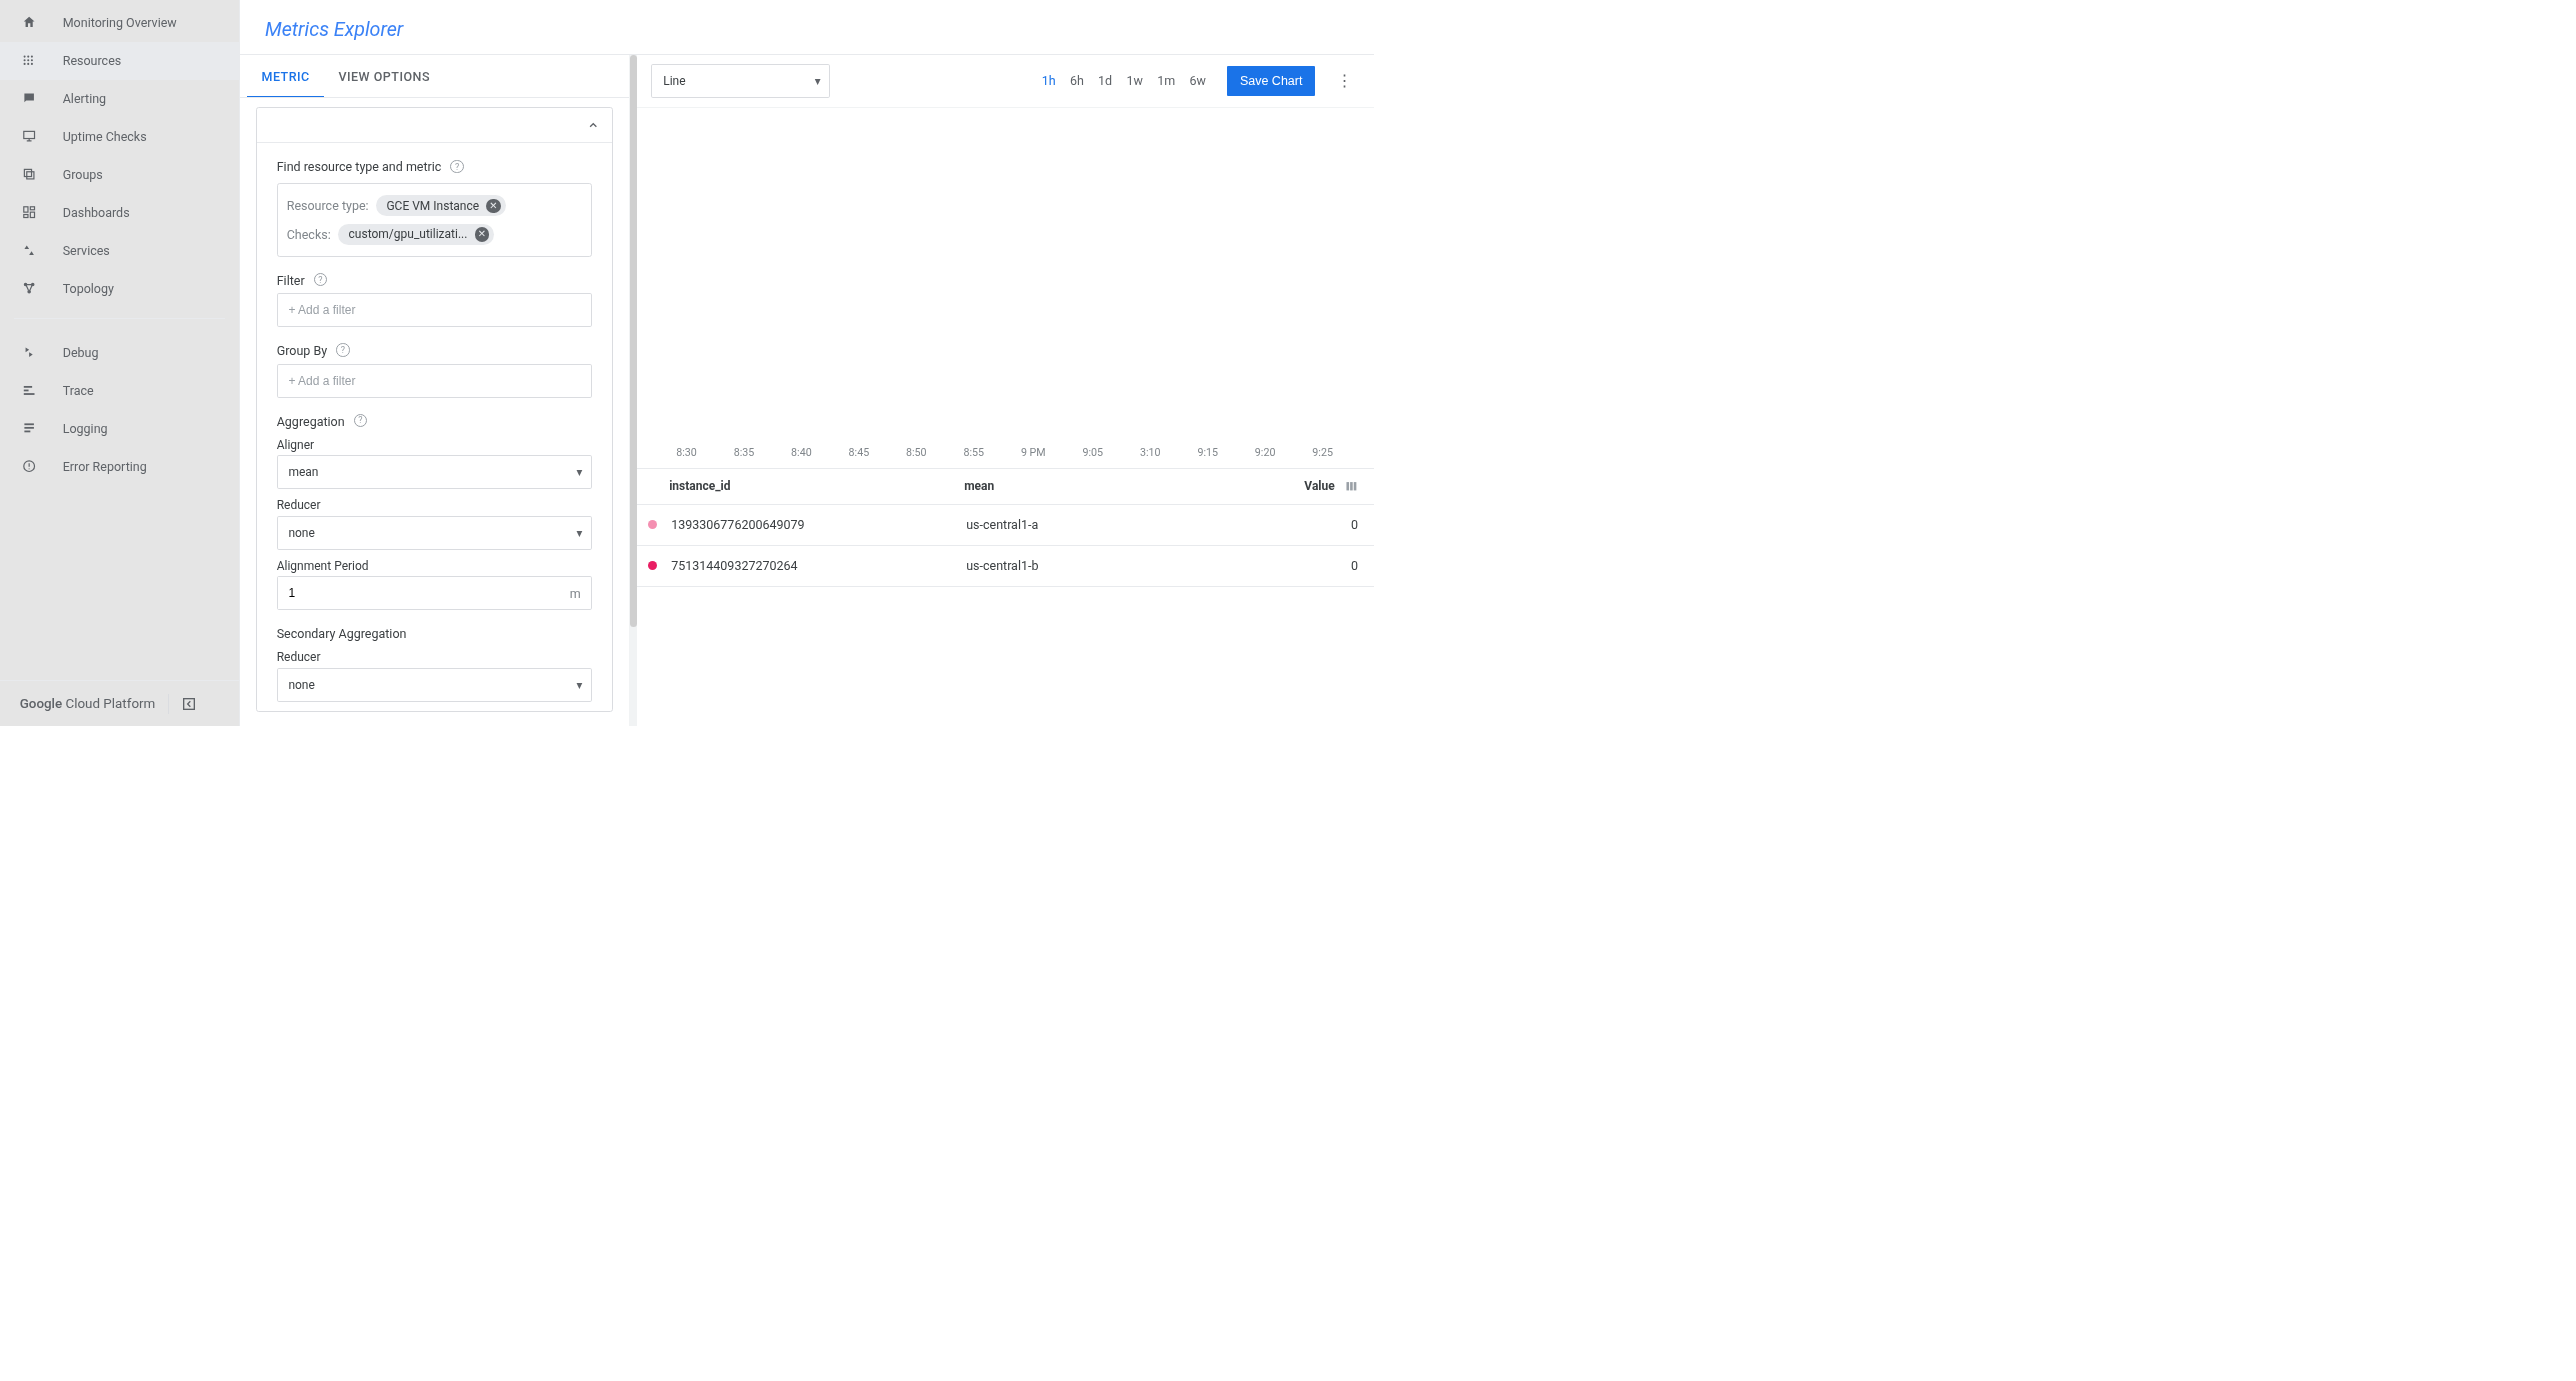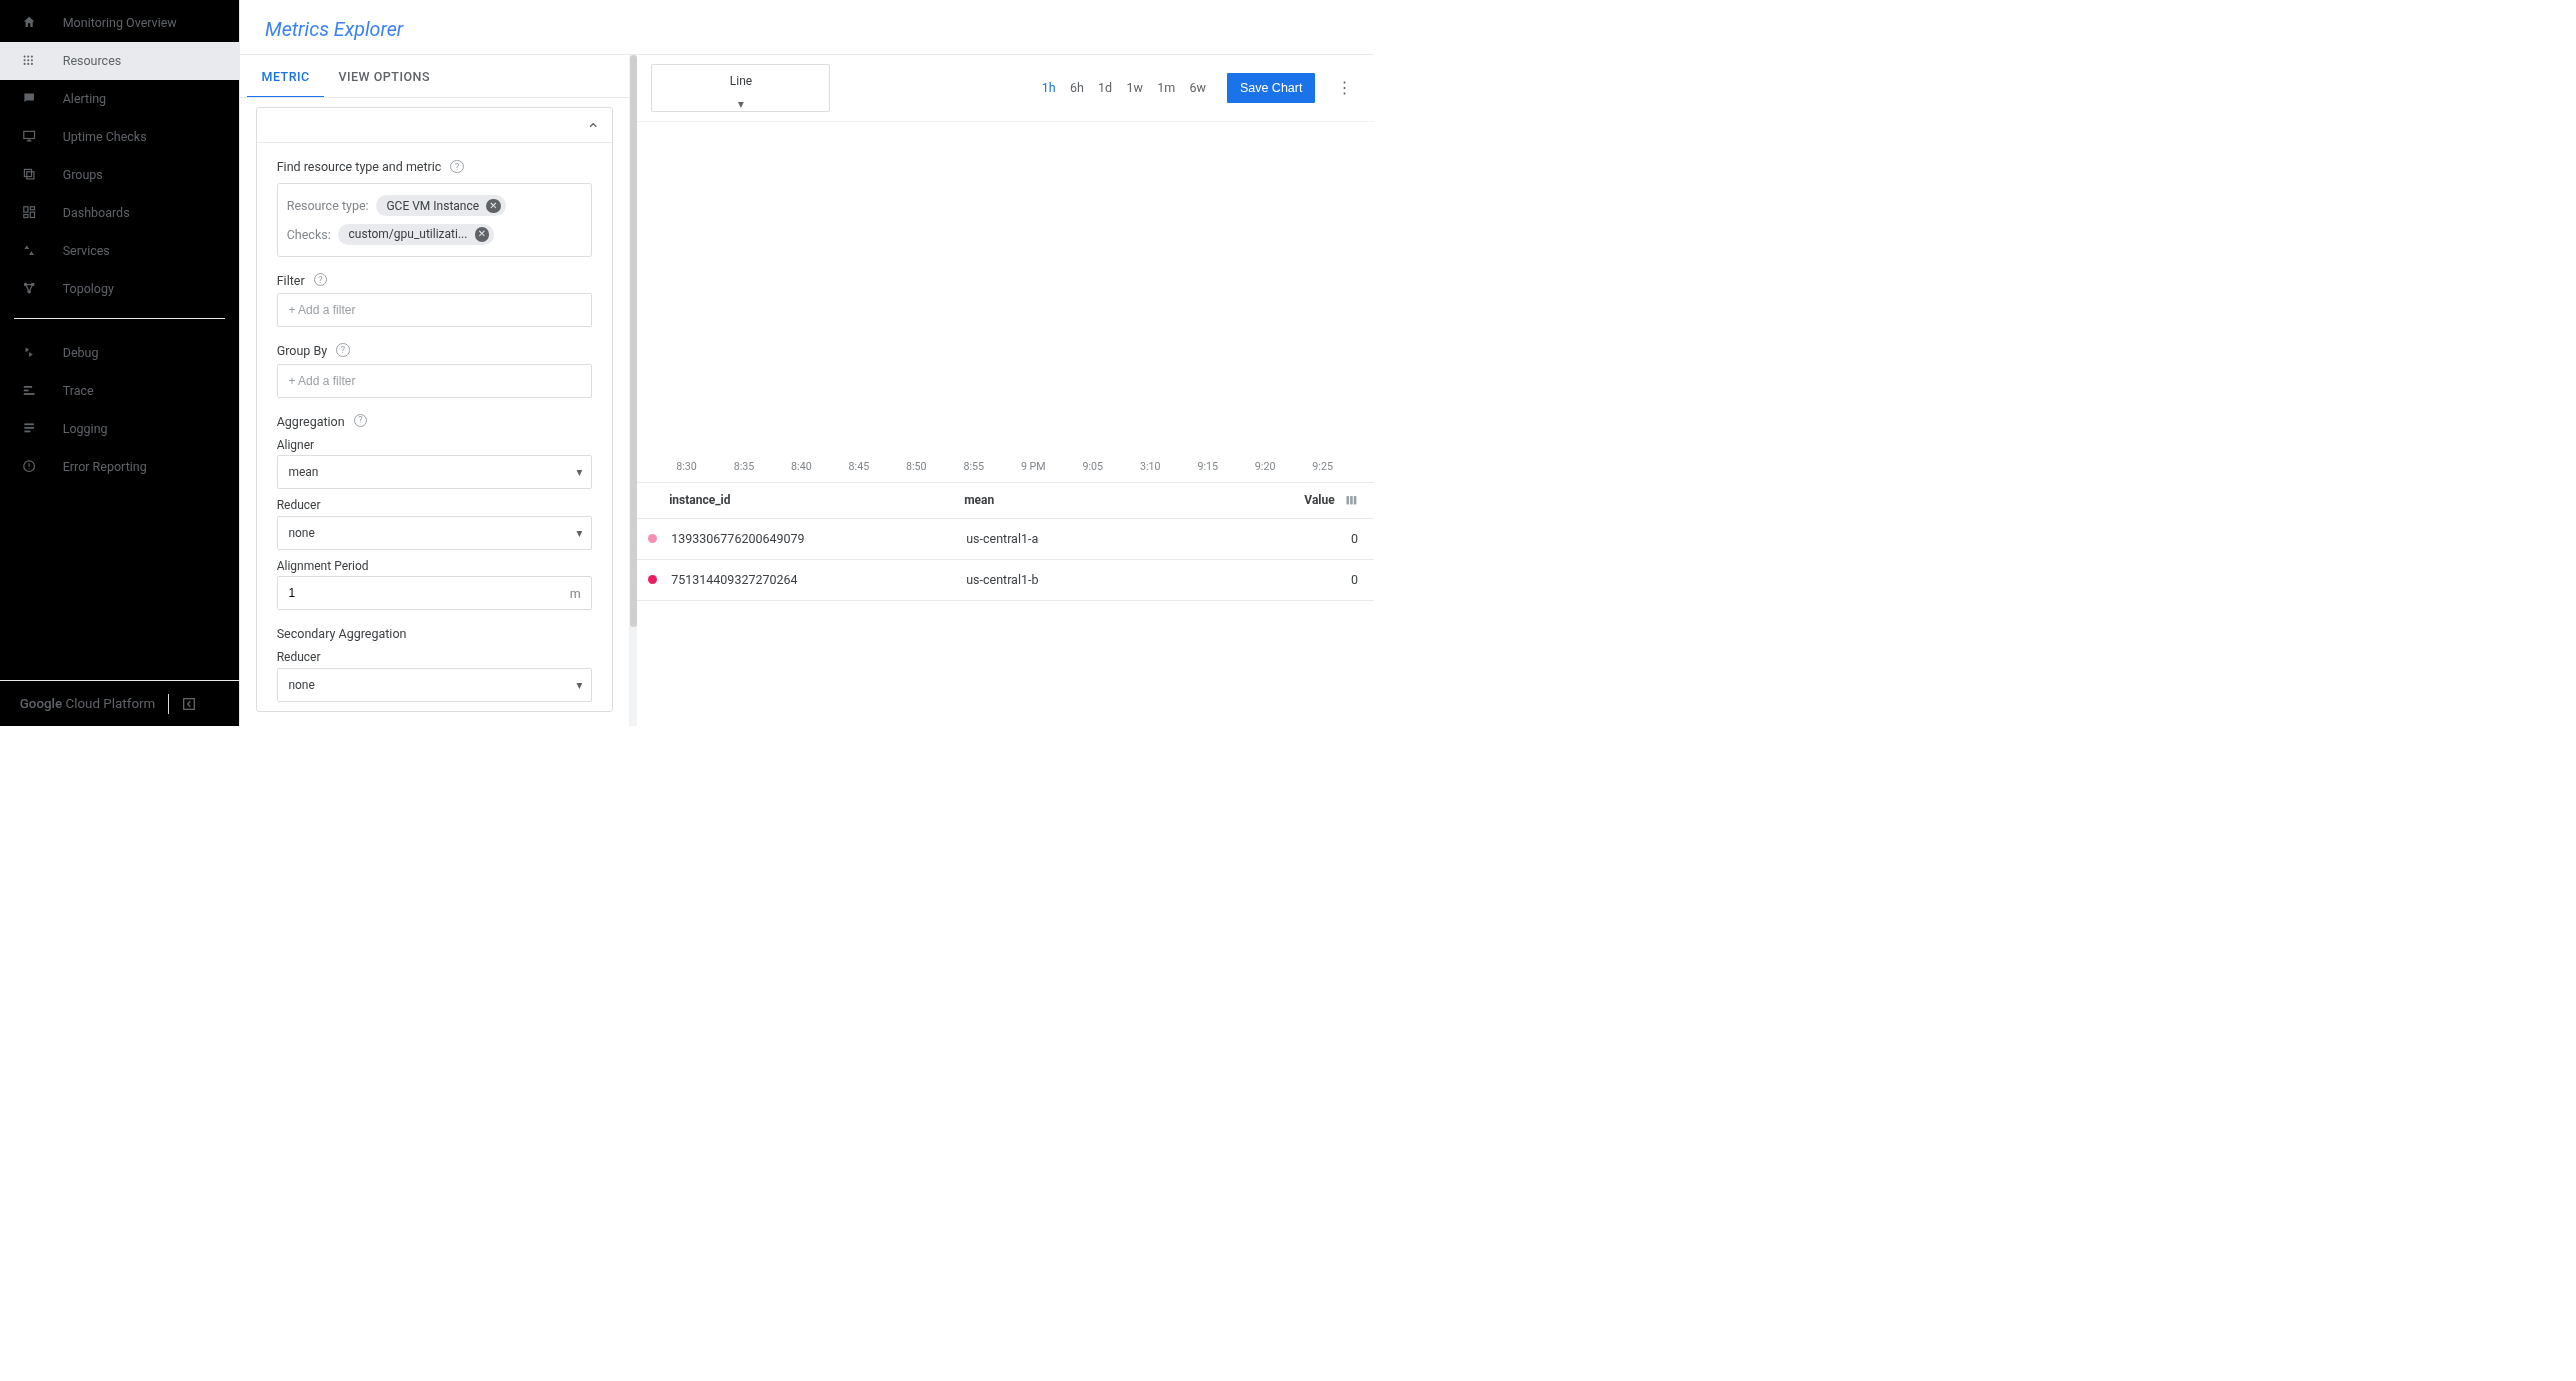--- a/index.html
+++ b/index.html
@@ -1,20 +1,20 @@
 <!DOCTYPE html>
 <html style="font-size:14.3px"><head>
 <meta charset="utf-8">
 <style>
 * { box-sizing: border-box; margin: 0; padding: 0; }
 body { font-family: Roboto, "Helvetica Neue", Arial, sans-serif; font-size: 11.6px; color: #3c4043; background: #fff; overflow: hidden; }
 .app { display: flex; width: 1374px; height: 726px; }
 
 
-.sidebar { width: 240px; border-right: 0.9px solid #e8eaed; display: flex; flex-direction: column; background: #000000; }
+.sidebar { width: 240px; border-right: 0.9px solid #e8eaed; display: flex; flex-direction: column; background: #e5e5e5; }
 .nav-list { list-style: none; padding: 3.6px 0 0 0; }
 .nav-item { display: flex; align-items: center; height: 38px; padding: 0 14.3px 0 19.7px; color: #5f6368; cursor: pointer; }
 .nav-item.active { background: #e8eaed; }
 .nav-item .icon { width: 18px; height: 18px; display: inline-flex; align-items: center; justify-content: center; margin-right: 25px; color: #5f6368; }
 .nav-item .label { font-size: 12.5px; }
 .nav-divider { border: none; border-top: 0.9px solid #e8eaed; margin: 10.7px 14.3px; }
 .sidebar-footer { margin-top: auto; display: flex; align-items: center; padding: 12.5px 14.3px 12.5px 19.7px; border-top: 0.9px solid #e8eaed; }
 .gcp-logo { font-size: 13.4px; color: #5f6368; }
 .gcp-logo .g { font-weight: 500; }
 .footer-sep { width: 0.9px; height: 19.7px; background: #dadce0; margin: 0 12.5px; }
@@ -60,21 +60,21 @@
 .mb-18 { margin-bottom: 16px; }
 .mb-10 { margin-bottom: 9px; }
 
 
 .scroll-track { width: 7.2px; background: #f1f3f4; position: relative; }
 .scroll-thumb { position: absolute; top: 0; left: 0; width: 7.2px; height: 572px; background: #cfcfcf; border-radius: 3.6px; }
 
 
 .right-panel { flex: 1; background: #fff; display: flex; flex-direction: column; }
 .toolbar { display: flex; align-items: center; padding: 9px 14.3px; border-bottom: 0.9px solid #f1f3f4; gap: 9px; }
-.chart-type { width: 179px; flex-direction: column; }
+.chart-type { width: 179px; }
 .spacer { flex: 1; }
 .range-list { display: flex; gap: 14.3px; align-items: center; }
 .range-item { font-size: 12.5px; color: #5f6368; cursor: pointer; }
 .range-item.active { color: #1a73e8; }
 .save-btn { background: #1a73e8; color: #fff; border: none; border-radius: 1px; padding: 8px 12.5px; font-size: 12.5px; cursor: pointer; margin-left: 12.5px; }
 .more-btn { color: #5f6368; cursor: pointer; padding: 5.4px 7.2px; margin-left: 5.4px; font-size: 16px; }
 
 .chart-area { height: 360px; position: relative; }
 .x-axis { position: absolute; bottom: 9px; left: 0; right: 18px; display: flex; justify-content: space-between; padding: 0 23px 0 39px; }
 .x-tick { font-size: 10.7px; color: #80868b; }

